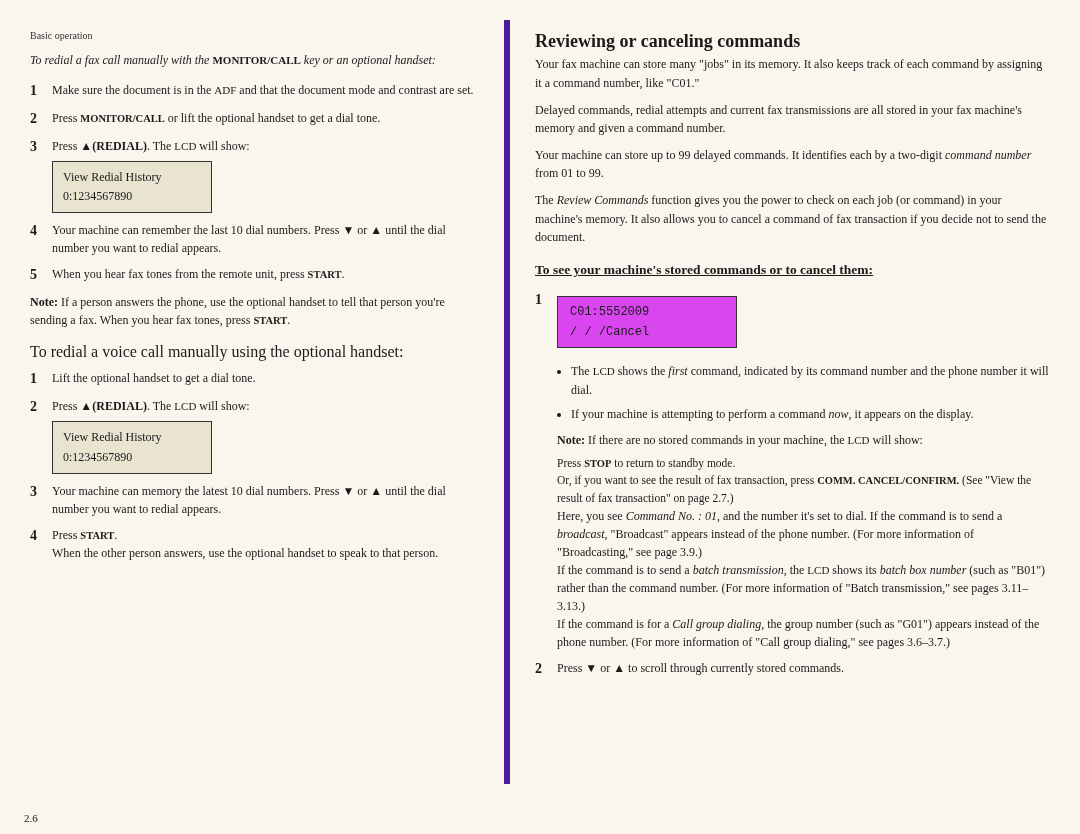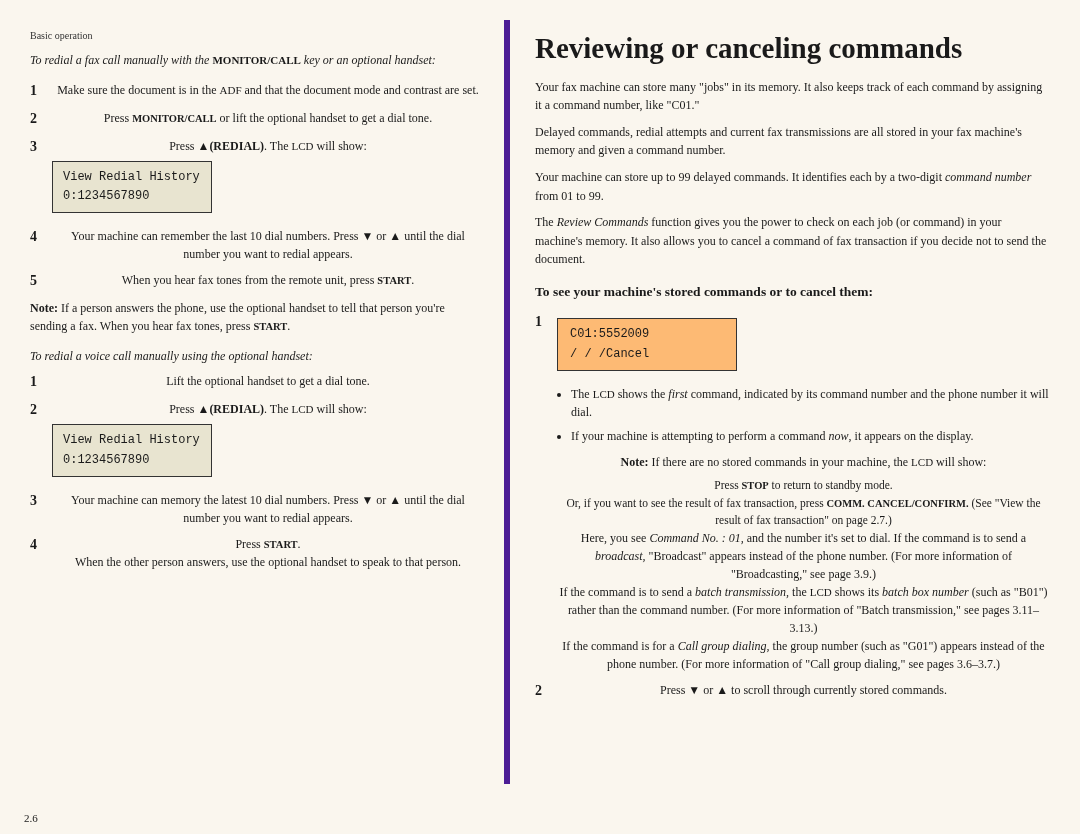--- a/index.html
+++ b/index.html
@@ -67,80 +67,79 @@
       min-width: 18px;
       margin-right: 4px;
       margin-top: -1px;
     }
     .item-content {
       flex: 1;
     }
     .item-content p {
       margin: 0;
       line-height: 1.5;
-      text-align: center;
     }
     .small-caps {
       font-variant: small-caps;
       font-size: 11px;
     }
     .bold-key {
       font-weight: bold;
       font-size: 10.5px;
       text-transform: uppercase;
     }
     .lcd-box {
       border: 1.5px solid #333;
       background: #e8e4d0;
       padding: 6px 10px;
-      margin: 6px 0 6px 0;
-      font-family: Liberation Mono, monospace;
+      margin: 6px 0 0 0;
+      font-family: Liberation Serif, serif;
       font-size: 12px;
       display: inline-block;
       min-width: 160px;
       line-height: 1.6;
     }
     .lcd-box .lcd-line1 { font-size: 12px; }
     .lcd-box .lcd-line2 { font-size: 12px; }
     .note-block {
       margin-top: 6px;
       margin-bottom: 6px;
       line-height: 1.5;
     }
     .note-label {
       font-weight: bold;
     }
     .italic-heading {
-      font-style: italic;
-      font-size: 12px;
+      font-size: 16px;
       margin-top: 14px;
       margin-bottom: 8px;
     }
     .section-title {
-      font-size: 29px;
-      font-weight: bold;
-      margin-bottom: 10px;
+      font-size: 18px;
+      font-weight: bold;
+      margin-bottom: 2px;
       line-height: 1.3;
       border-bottom: none;
     }
     .intro-text {
       font-size: 12px;
       line-height: 1.55;
       margin-bottom: 8px;
     }
     .subsection-title {
       font-size: 13.5px;
       font-weight: bold;
       margin-top: 14px;
       margin-bottom: 10px;
       line-height: 1.4;
+      text-decoration: underline;
     }
     .lcd-box-right {
       border: 1.5px solid #333;
-      background: #fdba74;
+      background: #d946ef;
       padding: 5px 12px;
       margin: 6px 0 6px 0;
       font-family: 'Courier New', Courier, monospace;
       font-size: 12px;
       display: inline-block;
       min-width: 180px;
       line-height: 1.7;
     }
     .lcd-no-cmd {
       border: 1.5px solid #333;

